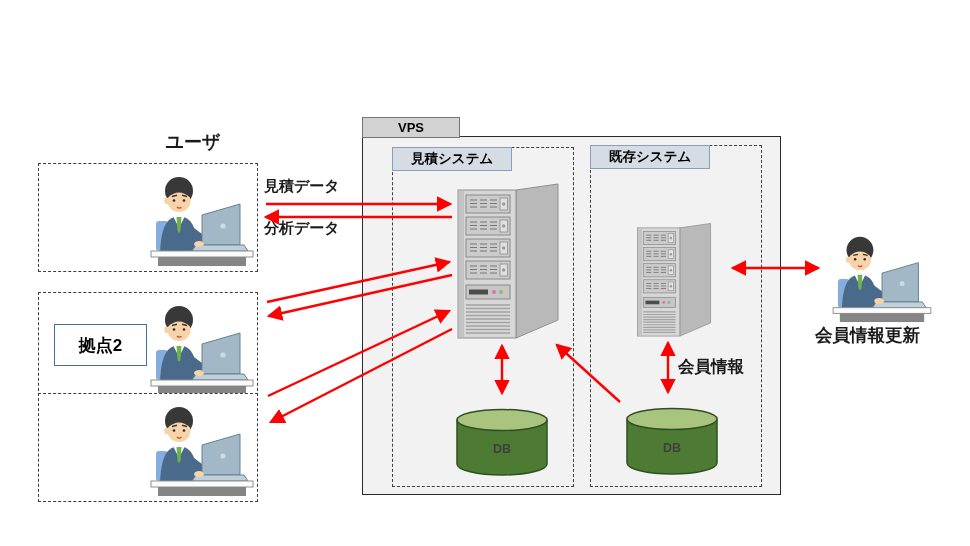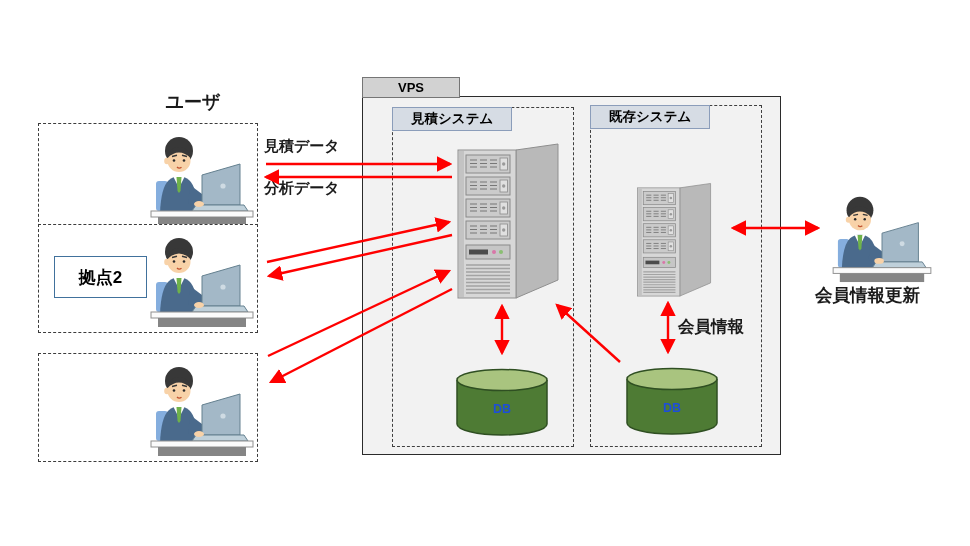--- a/index.html
+++ b/index.html
@@ -1,24 +1,24 @@
 <!DOCTYPE html>
 <html><head>
 <meta charset="utf-8">
 <style>
   html,body{margin:0;padding:0;background:#fff;}
   body{width:970px;height:546px;font-family:"Liberation Sans",sans-serif;}
-  .canvas{position:relative;width:970px;height:487px;background:#ffffff;overflow:hidden;}
+  .canvas{position:relative;width:970px;height:487px;background:#ffffff;overflow:hidden;margin-top:40px;}
   .abs{position:absolute;}
   .lbl{font-weight:700;color:#1a1a1a;white-space:nowrap;}
 
   .user-title{left:133px;top:90px;width:120px;text-align:center;font-size:18px;}
 
   .site{left:38px;width:220px;height:109px;border:1.5px dashed #3c3c3c;background:#fff;box-sizing:border-box;}
-  .site1{top:123px;} .site2{top:224px;} .site3{top:353px;}
+  .site1{top:123px;} .site2{top:252px;} .site3{top:353px;}
   .site-label{position:absolute;left:15px;top:31px;width:93px;height:42px;border:1.4px solid #41719c;
               background:#fff;display:flex;align-items:center;justify-content:center;
               font-size:17px;font-weight:700;box-sizing:border-box;}
   .site-person{position:absolute;right:3px;top:7px;width:104px;height:96px;}
 
   .vps-box{left:362px;top:96px;width:419px;height:359px;background:#f2f2f2;border:1.6px solid #2b2b2b;box-sizing:border-box;}
   .vps-tab{left:362px;top:77px;width:98px;height:21px;background:#d2d2d2;border:1.6px solid #757575;
            box-sizing:border-box;display:flex;align-items:center;justify-content:center;
            font-size:13px;font-weight:700;z-index:3;}
 
@@ -26,21 +26,21 @@
   .sys1{left:392px;top:107px;width:182px;height:340px;}
   .sys2{left:590px;top:105px;width:172px;height:342px;}
   .sys-label{position:absolute;left:-1px;top:-1px;padding:2px 18px;background:#d6dce4;
              border:1.3px solid #8b9dba;font-size:13.5px;font-weight:700;white-space:nowrap;}
 
   .server1{left:452px;top:142px;width:112px;height:160px;z-index:2;}
   .server2{left:633px;top:182px;width:82px;height:117px;z-index:2;}
 
   .db{width:94px;height:70px;z-index:2;}
   .db1{left:455px;top:368px;} .db2{left:625px;top:367px;}
-  .db-label{position:absolute;left:0;right:0;top:34px;text-align:center;color:#1d4ed8;
+  .db-label{position:absolute;left:0;right:0;top:34px;text-align:center;color:#404040;
             font-size:12.5px;font-weight:700;}
 
   .estimate-lbl{left:264px;top:137px;font-size:15px;}
   .analysis-lbl{left:264px;top:179px;font-size:15px;}
   .memberinfo-lbl{left:678px;top:316px;font-size:16.5px;}
 
   .right-person{left:830px;top:191px;width:104px;height:92px;}
   .right-user-lbl{left:815px;top:283px;width:135px;text-align:left;font-size:17.5px;}
 
   .arrows{left:0;top:0;width:970px;height:546px;z-index:6;pointer-events:none;}

